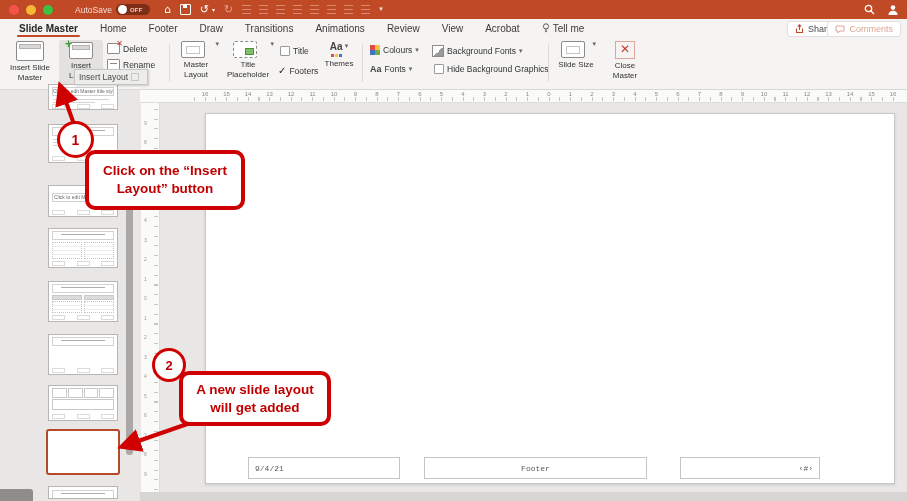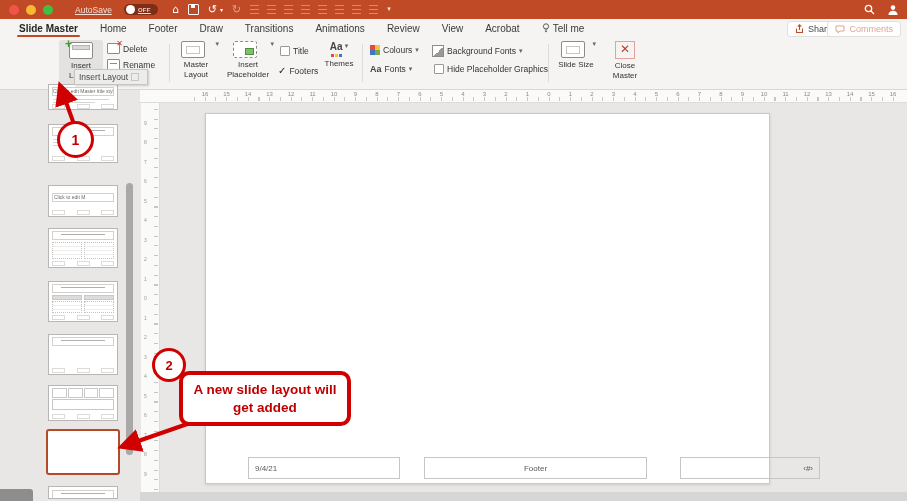--- a/index.html
+++ b/index.html
@@ -6,21 +6,21 @@
   .app{position:relative;width:907px;height:501px;overflow:hidden;background:#e8e7e6;
        font-family:"Liberation Sans","DejaVu Sans",sans-serif;-webkit-font-smoothing:antialiased;}
 
   
   .titlebar{position:absolute;left:0;top:0;width:907px;height:19px;background:#c14a26;
             display:flex;align-items:center;color:#fff;}
   .light{width:10px;height:10px;border-radius:50%;margin-left:7px;flex:0 0 auto;}
   .light.red{background:#f2544a;margin-left:9px;}
   .light.yellow{background:#f5b935;}
   .light.green{background:#3ec043;}
-  .autosave{display:flex;align-items:center;margin-left:22px;gap:12px;font-size:8.5px;color:#f6ddd4;text-decoration:underline;}
+  .autosave{display:flex;align-items:center;margin-left:22px;gap:4px;font-size:8.5px;color:#f6ddd4;}
   .toggle{width:30px;height:11px;border-radius:6px;background:rgba(60,15,5,.5);
           display:flex;align-items:center;gap:3px;padding:0 2px;}
   .knob{width:9px;height:9px;background:#fff;border-radius:50%;}
   .off{font-size:6px;font-weight:bold;color:#f2cfc4;letter-spacing:.3px;}
   .tb-icons{display:flex;align-items:center;gap:9px;margin-left:14px;font-size:11px;line-height:1;}
   .tb-icons .glyph{font-family:"DejaVu Sans",sans-serif;}
   .save-ic{width:9px;height:9px;border:1.3px solid #fff;border-radius:1px;position:relative;}
   .save-ic::before{content:"";position:absolute;left:2px;top:0;width:4px;height:3px;background:#fff;}
   .caret-sm{font-size:6px;margin-left:-6px;}
   .ghostbar{width:9px;height:9px;opacity:.35;
@@ -106,42 +106,42 @@
 
   .hruler{position:absolute;left:140px;top:90px;width:767px;height:13px;background:#fafaf9;border-bottom:1px solid #dddcdb;box-sizing:border-box;}
   .hnum{position:absolute;top:1px;transform:translateX(-50%);font-size:6px;color:#8a8a89;}
   .hticks{position:absolute;left:54px;right:4px;bottom:1px;height:4px;
           background:repeating-linear-gradient(to right,#c6c5c4 0 1px,transparent 1px 10.75px);}
   .vruler{position:absolute;left:141px;top:103px;width:19px;height:398px;background:#fafaf9;border-right:1px solid #dddcdb;box-sizing:border-box;}
   .vnum{position:absolute;left:3px;transform:translateY(-50%);font-size:5px;color:#9a9a99;}
   .vticks{position:absolute;top:6px;bottom:4px;right:1px;width:4px;
           background:repeating-linear-gradient(to bottom,#c6c5c4 0 1px,transparent 1px 9.75px);}
 
-  .slide{position:absolute;left:205px;top:113px;width:565px;height:371px;background:#fff;
-         border:1px solid #c9c8c7;box-shadow:0 1px 3px rgba(0,0,0,.12);box-sizing:border-box;}
+  .slide{position:absolute;left:205px;top:113px;width:690px;height:371px;background:#fff;
+         border:1px solid #c9c8c7;box-shadow:0 1px 3px rgba(0,0,0,.12);box-sizing:border-box;font-family:Liberation Mono, monospace;}
   .ph{position:absolute;top:343px;height:22px;border:1px solid #c6c5c4;box-sizing:border-box;
       font-size:8px;color:#5a5a59;display:flex;align-items:center;padding:0 6px;}
   .ph-date{left:42px;width:152px;justify-content:flex-start;}
   .ph-footer{left:218px;width:223px;justify-content:center;}
   .ph-num{left:474px;width:140px;justify-content:flex-end;}
 
   .bottomband{position:absolute;left:140px;top:492px;width:767px;height:9px;background:#d7d6d5;}
   .darkfrag{position:absolute;left:0;top:489px;width:33px;height:12px;background:#8e8d8c;border-top-right-radius:3px;}
 
   
   .arrows{position:absolute;left:0;top:0;width:907px;height:501px;z-index:38;pointer-events:none;}
   .callout-circle{position:absolute;background:#fff;border:3px solid #d00000;border-radius:50%;color:#c00000;
                   font-weight:bold;display:flex;align-items:center;justify-content:center;z-index:39;box-sizing:border-box;}
   .callout-box{position:absolute;background:#fff;border:4px solid #d00000;border-radius:10px;color:#c00000;
                font-weight:bold;font-size:13.5px;text-align:center;display:flex;align-items:center;justify-content:center;
                padding:4px 8px;z-index:40;line-height:1.3;box-sizing:border-box;}
   .cc1{left:57px;top:121px;width:37px;height:37px;font-size:14px;}
   .cb1{left:85px;top:150px;width:160px;height:60px;}
   .cc2{left:152px;top:348px;width:34px;height:34px;font-size:13px;}
-  .cb2{left:179px;top:371px;width:172px;height:55px;}
+  .cb2{left:179px;top:371px;width:152px;height:55px;}
 </style>
 </head>
 <body>
 
 <div class="app">
 
   <div class="titlebar">
     <span class="light red"></span>
     <span class="light yellow"></span>
     <span class="light green"></span>
@@ -209,20 +209,26 @@
     </div>
     <div class="pillbtn pill-comments">
       <svg width="10" height="9" viewBox="0 0 10 9">
         <path d="M1 1 h8 v5 h-4 l-2 2 v-2 h-2 Z" fill="none" stroke="#dfa493" stroke-width="1"></path>
       </svg>
       <span>Comments</span>
     </div>
   </div>
 
   <div class="ribbon">
+    <div class="rbtn" style="left:2px;width:56px;">
+      <div class="slide-ic">
+          <div class="strip"></div>
+        </div>
+      <div class="lbl">Insert Slide Master</div>
+    </div>
     <div class="rbtn hoverbg" style="left:59px;width:44px;">
       <div class="slide-ic small" style="margin-top:2px;">
         <div class="strip"></div>
           <span class="greenplus">+</span>
       </div>
       <div class="lbl">Insert Layout</div>
     </div>
     <div class="rrow" style="left:107px;top:5px;">
       <span class="mini-ic del"></span>
       <span>Delete</span>
@@ -242,21 +248,21 @@
       </div>
       <div class="lbl">Master Layout</div>
     </div>
     <div class="rbtn" style="left:222px;width:52px;">
       <div class="iconrow">
         <div class="slide-ic small dashed">
             <span class="greensq"></span>
           </div>
         <span class="caret">▾</span>
       </div>
-      <div class="lbl">Insert Placeholder</div>
+      <div class="lbl">Title Placeholder</div>
     </div>
     <div class="rrow" style="left:280px;top:8px;">
       <span class="cb"></span>
       <span>Title</span>
     </div>
     <div class="rrow" style="left:278px;top:27px;">
       <span class="tick">✓</span>
       <span>Footers</span>
     </div>
 
@@ -286,21 +292,21 @@
       <span>Fonts</span>
       <span class="caret">▾</span>
     </div>
     <div class="rrow" style="left:432px;top:7px;">
       <span class="bg-ic"></span>
       <span>Background Fonts</span>
       <span class="caret">▾</span>
     </div>
     <div class="rrow" style="left:434px;top:26px;">
       <span class="cb"></span>
-      <span>Hide Placeholder Graphics</span>
+      <span>Hide Background Graphics</span>
     </div>
     <div class="rsep" style="left:548px;"></div>
 
     <div class="rbtn" style="left:556px;width:40px;">
       <div class="iconrow">
         <div class="slide-ic small">
             <div class="inner"></div>
           </div>
         <span class="caret">▾</span>
       </div>
@@ -482,20 +488,23 @@
         <path d="M0,0 L6,3 L0,6 Z" fill="#d00000"></path>
       </marker>
     </defs>
     <line x1="75" y1="127" x2="61" y2="88" stroke="#d00000" stroke-width="4" marker-end="url(#ah)"></line>
     <line x1="193" y1="422" x2="124" y2="446" stroke="#d00000" stroke-width="4" marker-end="url(#ah)"></line>
   </svg>
 
   <div class="callout-circle cc1">
     <span>1</span>
   </div>
+  <div class="callout-box cb1">
+    <span>Click on the “Insert Layout” button</span>
+  </div>
   <div class="callout-circle cc2">
     <span>2</span>
   </div>
   <div class="callout-box cb2">
     <span>A new slide layout will get added</span>
   </div>
 
 </div>
 
 </body></html>

